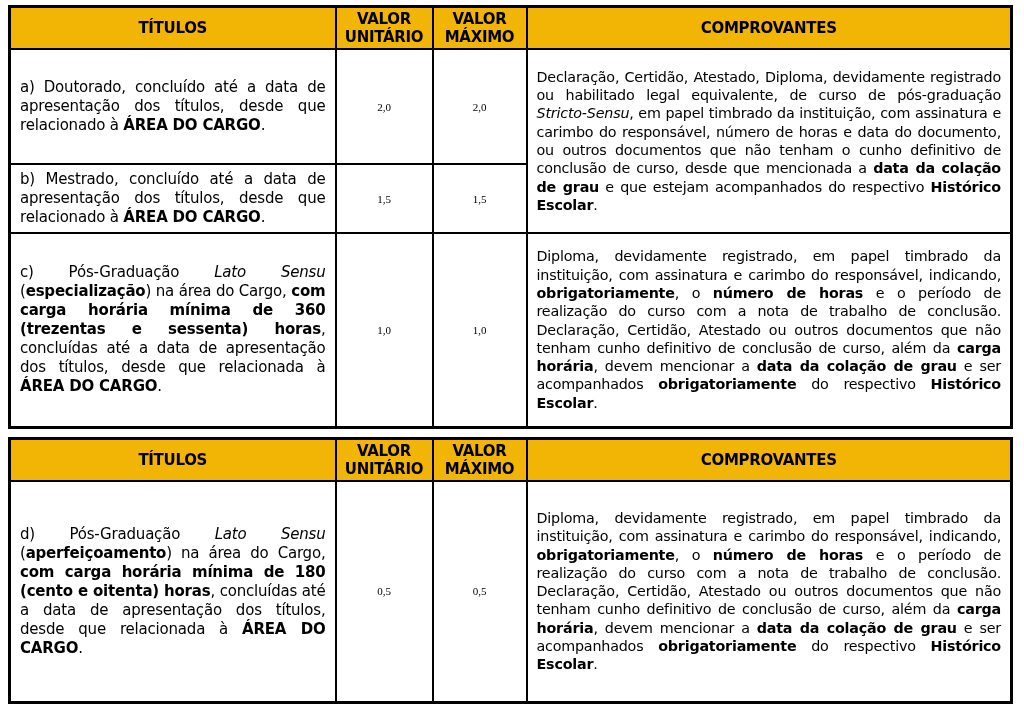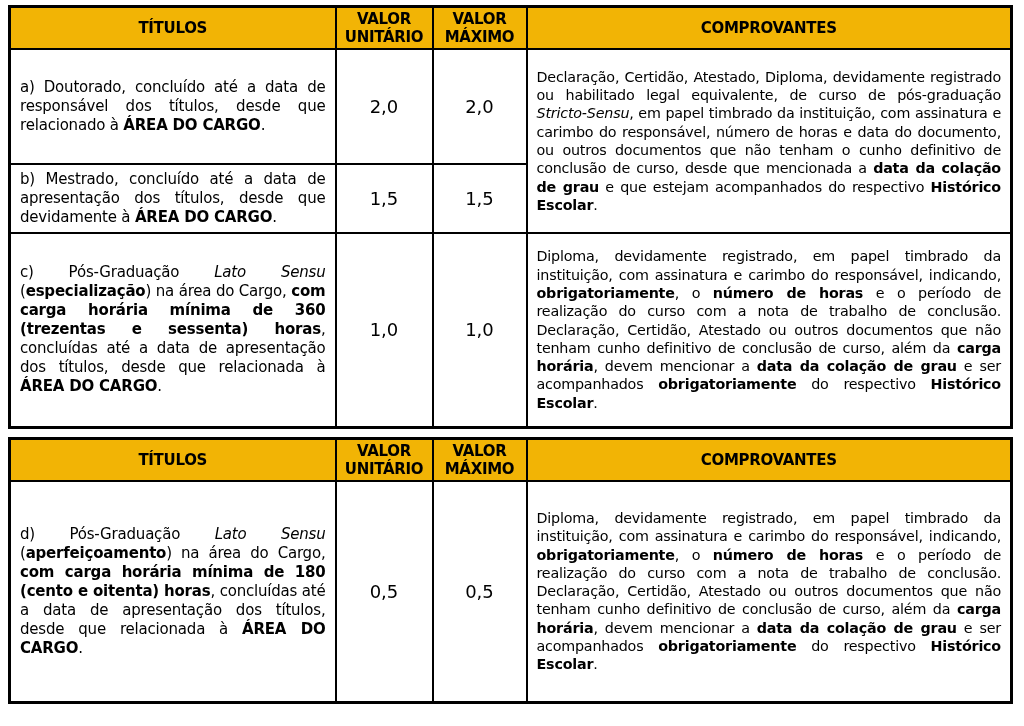--- a/index.html
+++ b/index.html
@@ -45,21 +45,22 @@
   tr.h-d{height:221px;}
   td.titulo{
     font-size:15px;
     line-height:19px;
     letter-spacing:-0.2px;
     text-align:justify;
     padding:4px 9px;
   }
   td.valor{
     text-align:center;
-    font-size:18px;
+    font-size:11px;
+    font-family:Liberation Serif, serif;
   }
   td.comp{
     font-size:14.3px;
     line-height:18.3px;
     letter-spacing:-0.2px;
     text-align:justify;
     padding:12px 9px;
   }
 </style>
 </head>
@@ -77,27 +78,27 @@
     <thead>
       <tr class="h-header">
         <th>TÍTULOS</th>
         <th>VALOR UNITÁRIO</th>
         <th>VALOR MÁXIMO</th>
         <th>COMPROVANTES</th>
       </tr>
     </thead>
     <tbody>
       <tr class="h-a">
-        <td class="titulo rich"><span>a) Doutorado, concluído até a data de responsável dos títulos, desde que relacionado à </span><span style="font-weight: bold;">ÁREA DO CARGO</span><span>.</span></td>
+        <td class="titulo rich"><span>a) Doutorado, concluído até a data de apresentação dos títulos, desde que relacionado à </span><span style="font-weight: bold;">ÁREA DO CARGO</span><span>.</span></td>
         <td class="valor">2,0</td>
         <td class="valor">2,0</td>
         <td class="comp rich" rowspan="2"><span>Declaração, Certidão, Atestado, Diploma, devidamente registrado ou habilitado legal equivalente, de curso de pós-graduação </span><span style="font-style: italic;">Stricto-Sensu</span><span>, em papel timbrado da instituição, com assinatura e carimbo do responsável, número de horas e data do documento, ou outros documentos que não tenham o cunho definitivo de conclusão de curso, desde que mencionada a </span><span style="font-weight: bold;">data da colação de grau</span><span> e que estejam acompanhados do respectivo </span><span style="font-weight: bold;">Histórico Escolar</span><span>.</span></td>
       </tr>
       <tr class="h-b">
-        <td class="titulo rich"><span>b) Mestrado, concluído até a data de apresentação dos títulos, desde que devidamente à </span><span style="font-weight: bold;">ÁREA DO CARGO</span><span>.</span></td>
+        <td class="titulo rich"><span>b) Mestrado, concluído até a data de apresentação dos títulos, desde que relacionado à </span><span style="font-weight: bold;">ÁREA DO CARGO</span><span>.</span></td>
         <td class="valor">1,5</td>
         <td class="valor">1,5</td>
       </tr>
       <tr class="h-c">
         <td class="titulo rich"><span>c) Pós-Graduação </span><span style="font-style: italic;">Lato Sensu</span><span> (</span><span style="font-weight: bold;">especialização</span><span>) na área do Cargo, </span><span style="font-weight: bold;">com carga horária mínima de 360 (trezentas e sessenta) horas</span><span>, concluídas até a data de apresentação dos títulos, desde que relacionada à </span><span style="font-weight: bold;">ÁREA DO CARGO</span><span>.</span></td>
         <td class="valor">1,0</td>
         <td class="valor">1,0</td>
         <td class="comp rich"><span>Diploma, devidamente registrado, em papel timbrado da instituição, com assinatura e carimbo do responsável, indicando, </span><span style="font-weight: bold;">obrigatoriamente</span><span>, o </span><span style="font-weight: bold;">número de horas</span><span> e o período de realização do curso com a nota de trabalho de conclusão. Declaração, Certidão, Atestado ou outros documentos que não tenham cunho definitivo de conclusão de curso, além da </span><span style="font-weight: bold;">carga horária</span><span>, devem mencionar a </span><span style="font-weight: bold;">data da colação de grau</span><span> e ser acompanhados </span><span style="font-weight: bold;">obrigatoriamente</span><span> do respectivo </span><span style="font-weight: bold;">Histórico Escolar</span><span>.</span></td>
       </tr>
     </tbody>

